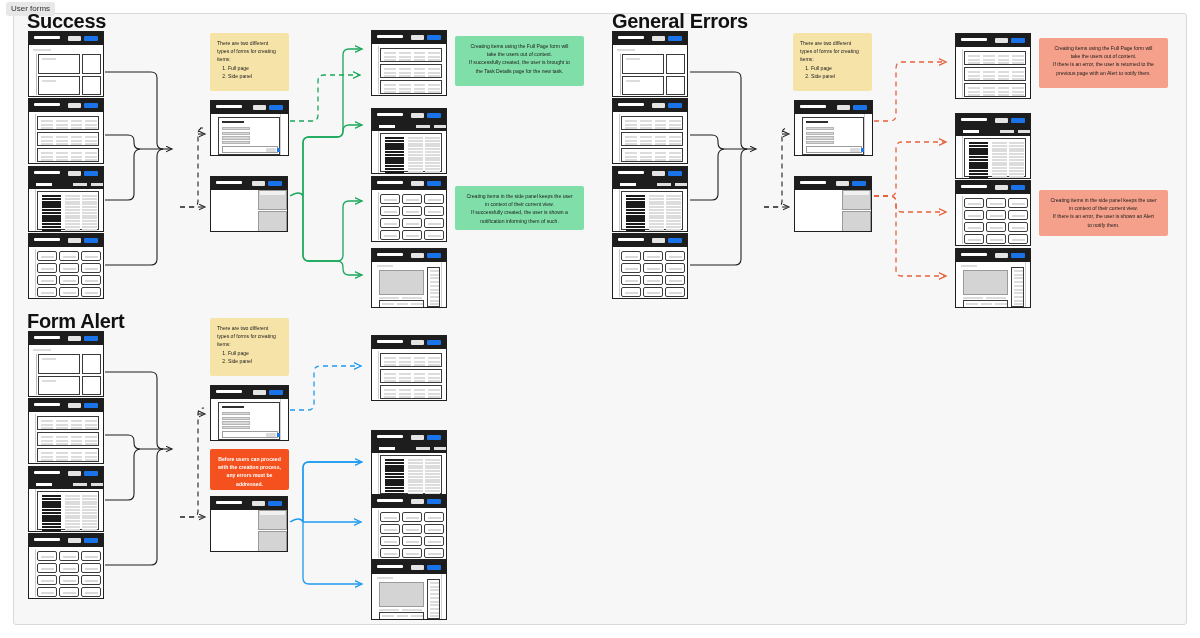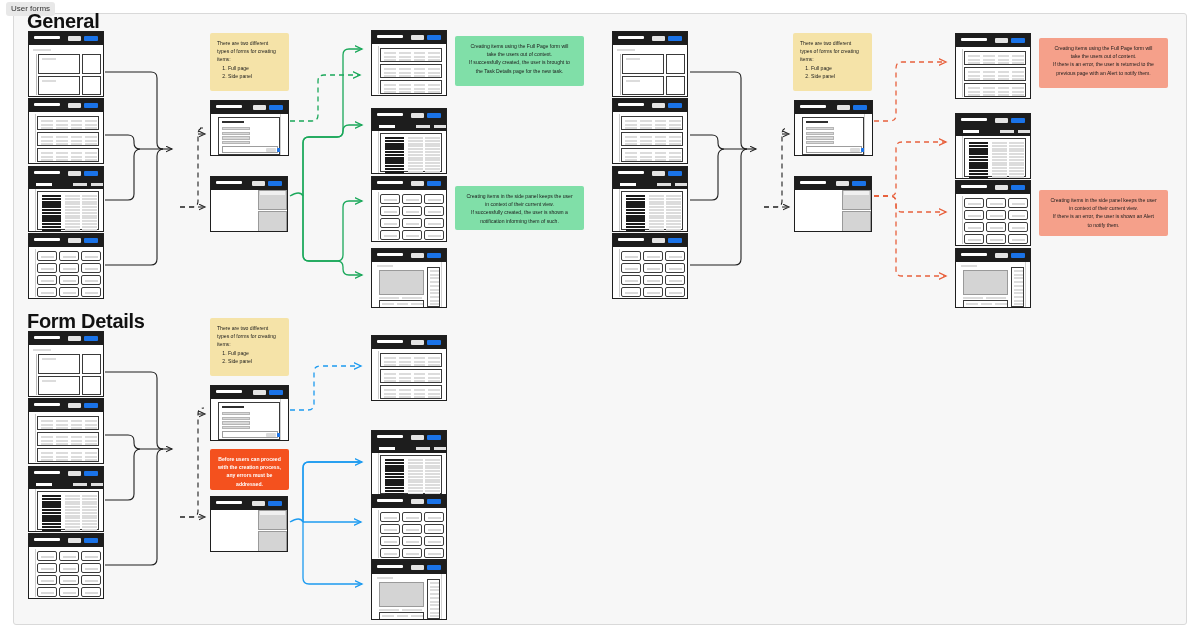--- a/index.html
+++ b/index.html
@@ -162,22 +162,23 @@
     </g>
     <g fill="none" stroke="#1d9bf0" stroke-width="1.3">
       <path d="M290,522 Q300,516 303,522"></path>
       <path d="M303,522 V468 Q303,462 309,462 H355 Q361,462 361,462"></path>
       <path d="M303,522 V468 Q303,462 309,462 H355 Q361,462 361,462 H362" marker-end="url(#ahC)"></path>
       <path d="M303,522 V522 H320 Q326,522 326,522 H361" marker-end="url(#ahC)"></path>
       <path d="M303,522 V578 Q303,584 309,584 H355 Q361,584 361,584 H362" marker-end="url(#ahC)"></path>
     </g>
   </svg>
 
-  <div class="sect-title" style="left:27px; top:10px;">General</div>
-  <div class="sect-title" style="left:27px; top:310px;">Form Details</div>
+  <div class="sect-title" style="left:27px; top:10px;">Success</div>
+  <div class="sect-title" style="left:612px; top:10px;">General Errors</div>
+  <div class="sect-title" style="left:27px; top:310px;">Form Alert</div>
 
   <div class="note yellow" style="left:210px; top:33px; width:79px; height:58px;">
     <p>There are two different</p>
     <p>types of forms for creating</p>
     <p>items:</p>
     <ol>
       <li>Full page</li>
       <li>Side panel</li>
     </ol>
   </div>

